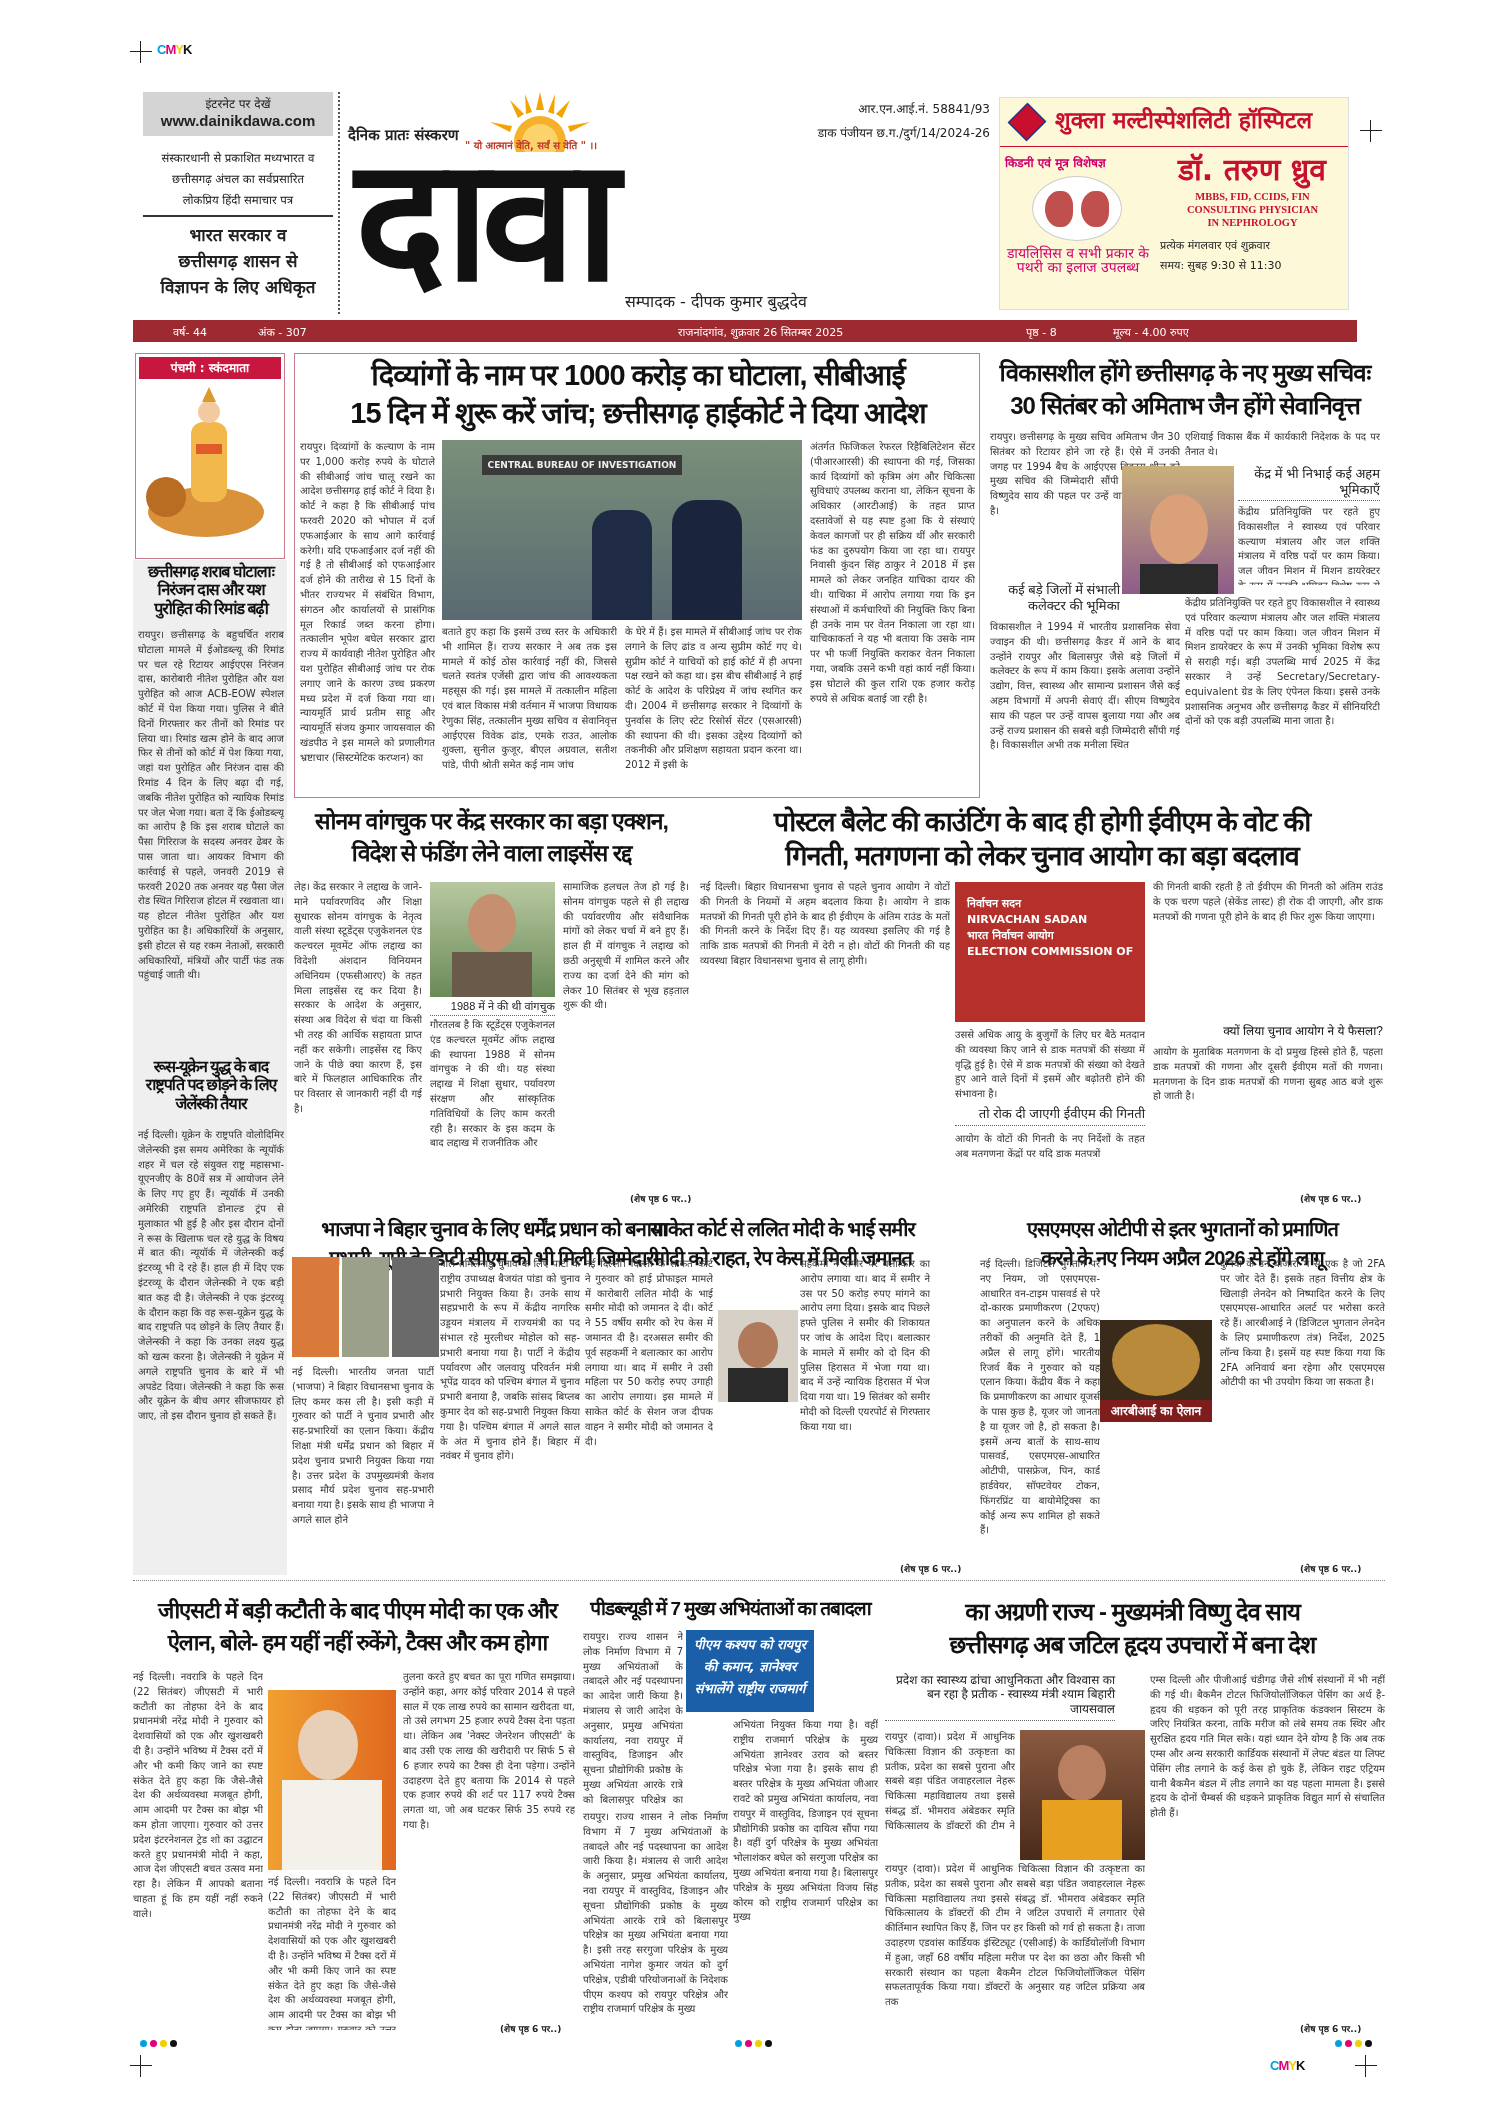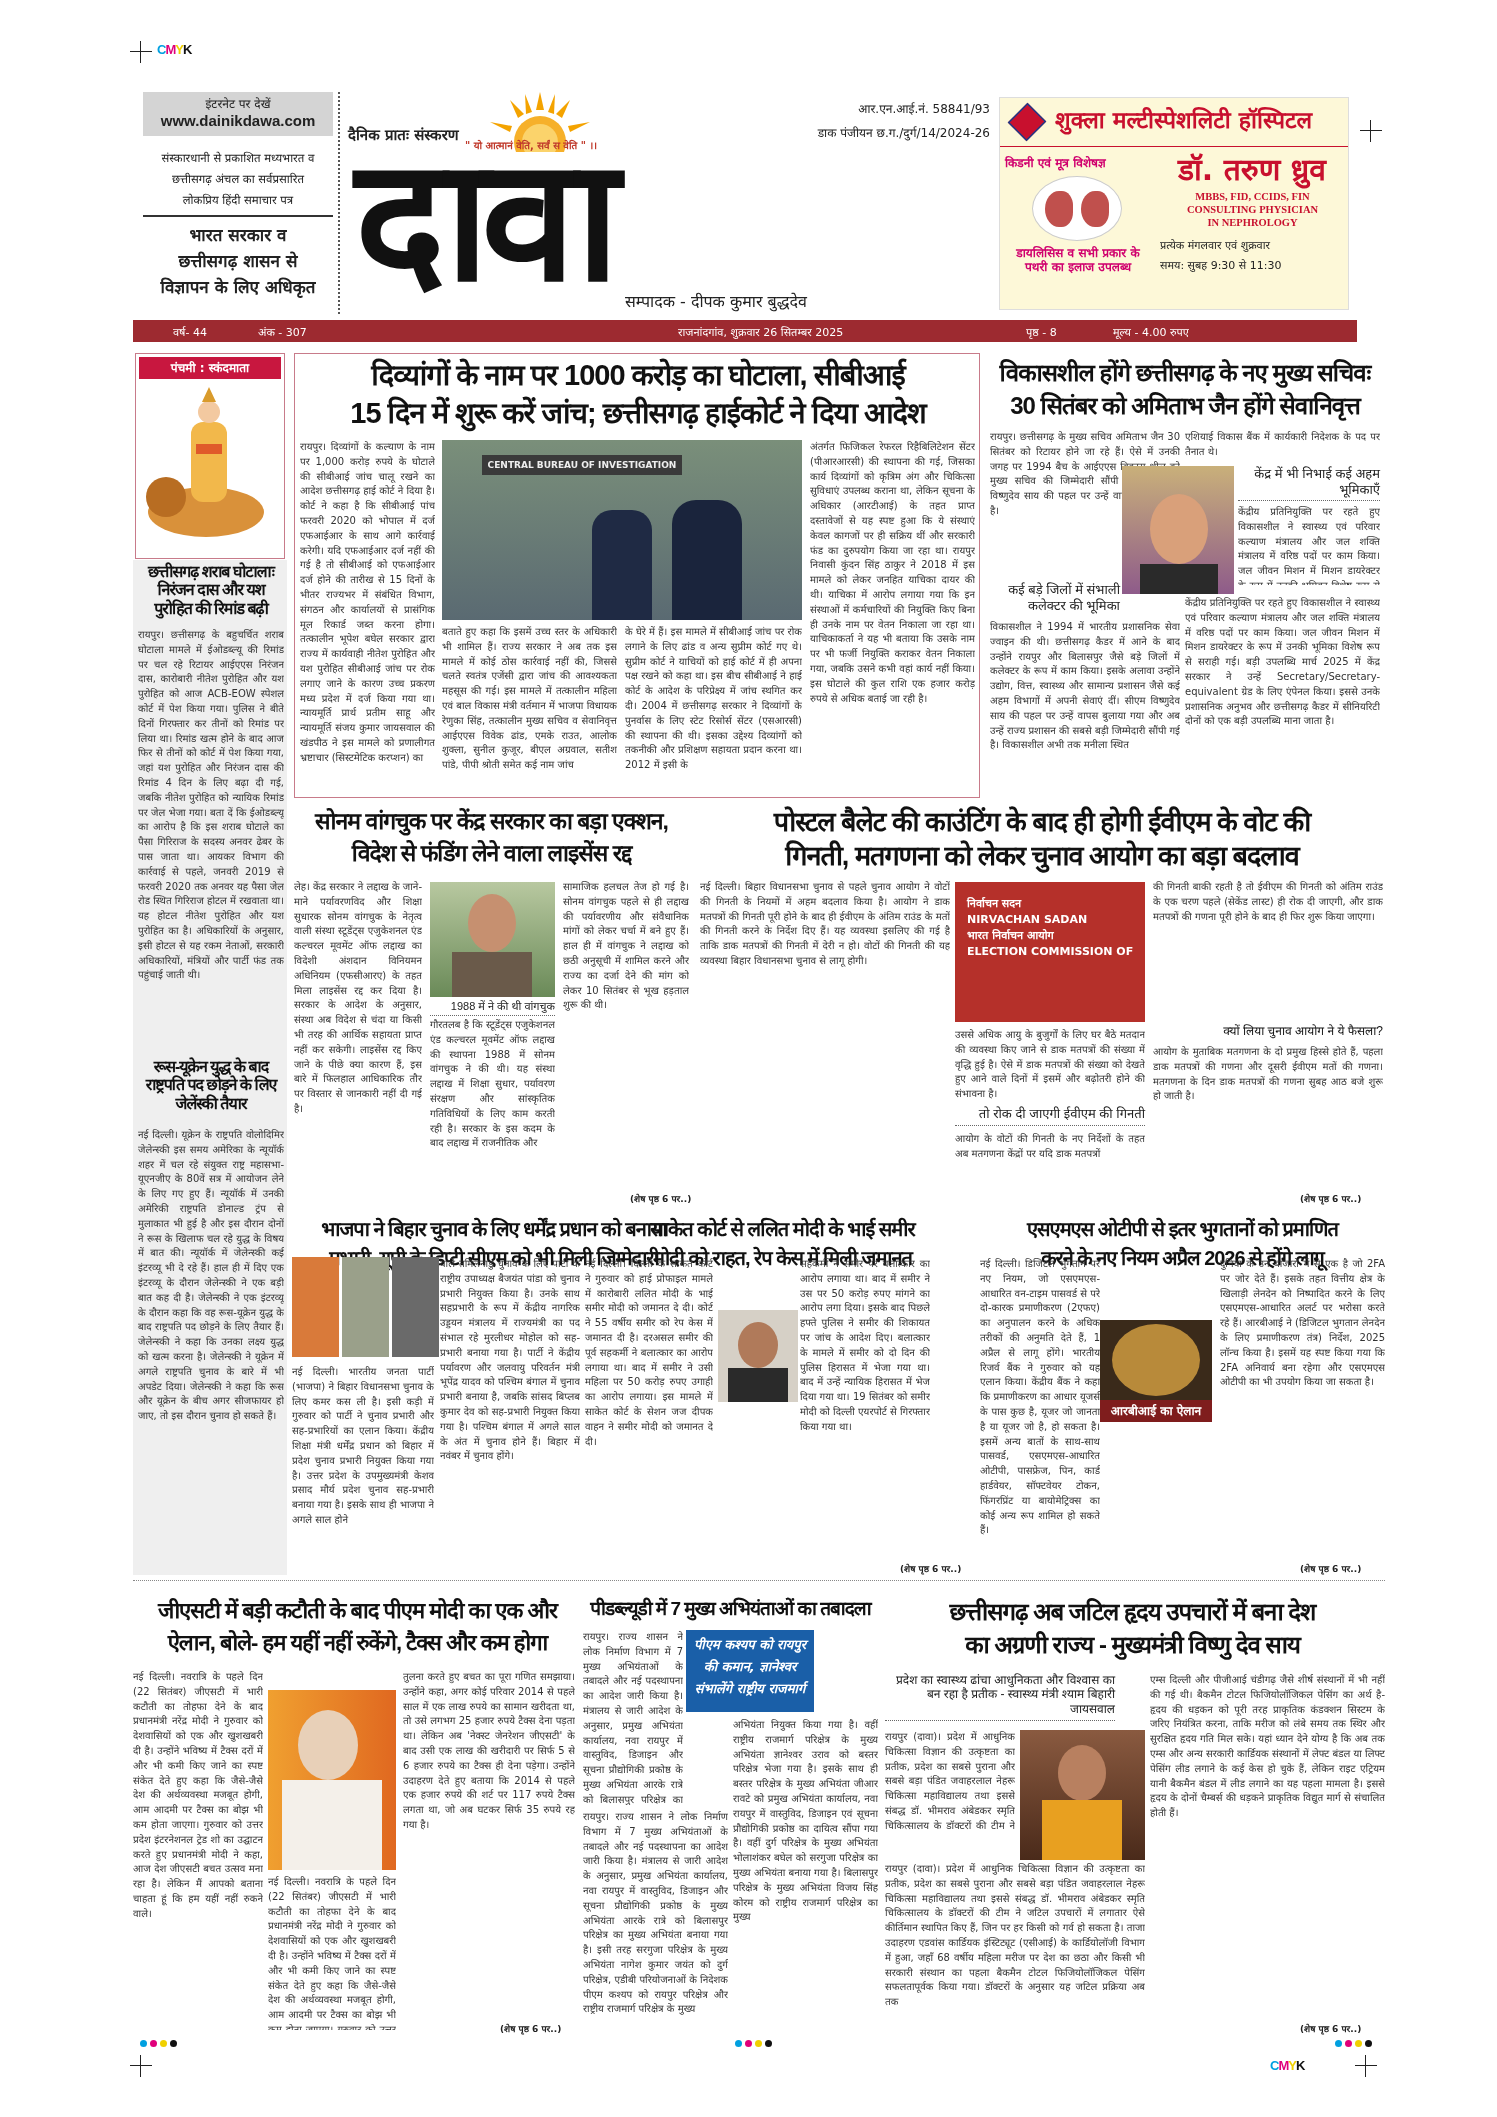--- a/index.html
+++ b/index.html
@@ -28,21 +28,21 @@
 
   
   .ad { left: 999px; top: 97px; width: 350px; height: 213px; background: #fdf8d8; border: 1px solid #ddd; overflow: hidden; }
   .ad-title { position: absolute; left: 55px; top: 5px; font-size: 23px; font-weight: bold; color: #c8102e; }
   .ad-logo { position: absolute; left: 8px; top: 4px; width: 38px; height: 40px; border: 2px solid #1b3a8a; transform: rotate(45deg) scale(.7); background: #c8102e; }
   .ad-hr { position: absolute; left: 0; top: 48px; width: 100%; height: 1px; background: #c8102e; }
   .ad-spec { position: absolute; left: 5px; top: 56px; font-size: 12px; font-weight: bold; color: #d0006e; }
   .ad-kidney { position: absolute; left: 32px; top: 78px; width: 90px; height: 65px; border-radius: 50%; background: #fff; border: 1px solid #ccc; }
   .ad-kidney::before, .ad-kidney::after { content: ""; position: absolute; top: 14px; width: 28px; height: 36px; border-radius: 50% 40% 40% 50%; background: #c0504d; }
   .ad-kidney::before { left: 12px; } .ad-kidney::after { right: 12px; }
-  .ad-dialysis { position: absolute; left: 3px; top: 148px; width: 150px; font-size: 12px; color: #d0006e; text-align: center; font-weight: bold; line-height: 14px; }
+  .ad-dialysis { position: absolute; left: 3px; top: 148px; width: 150px; font-size: 14px; color: #d0006e; text-align: center; font-weight: normal; line-height: 14px; }
   .ad-doc { position: absolute; left: 178px; top: 50px; font-size: 30px; font-weight: bold; color: #c8102e; }
   .ad-deg { position: absolute; left: 160px; top: 92px; width: 185px; font-family: "Liberation Serif", serif; font-size: 10.5px; font-weight: bold; color: #c8102e; text-align: center; line-height: 13px; }
   .ad-days { position: absolute; left: 160px; top: 138px; width: 185px; font-size: 11px; text-align: left; line-height: 20px; }
   .ad-bottom { position: absolute; left: 0; top: 175px; width: 100%; height: 38px; background: #1a1a1a; color: #fff; text-align: right; font-weight: bold; margin-top: 36px; }
   .ad-bottom .a { font-size: 17px; line-height: 20px; }
   .ad-bottom .b { font-size: 12px; letter-spacing: 1px; }
 
   
   .datebar { left: 133px; top: 320px; width: 1224px; height: 22px; background: #9d2a30; color: #fff; font-size: 11px; }
   .datebar span { position: absolute; top: 4px; }
@@ -268,22 +268,22 @@
 <div class="abs body" style="left:403px;top:1670px;width:172px;height:360px;">तुलना करते हुए बचत का पूरा गणित समझाया। उन्होंने कहा, अगर कोई परिवार 2014 से पहले साल में एक लाख रुपये का सामान खरीदता था, तो उसे लगभग 25 हजार रुपये टैक्स देना पड़ता था। लेकिन अब 'नेक्स्ट जेनरेशन जीएसटी' के बाद उसी एक लाख की खरीदारी पर सिर्फ 5 से 6 हजार रुपये का टैक्स ही देना पड़ेगा। उन्होंने उदाहरण देते हुए बताया कि 2014 से पहले एक हजार रुपये की शर्ट पर 117 रुपये टैक्स लगता था, जो अब घटकर सिर्फ 35 रुपये रह गया है।</div>
 <div class="abs cont" style="left:500px;top:2022px;">(शेष पृष्ठ 6 पर..)</div>
 
 <div class="abs hl" style="left:583px;top:1595px;width:295px;font-size:19px;text-align:center;line-height:28px;">पीडब्ल्यूडी में 7 मुख्य अभियंताओं का तबादला</div>
 <div class="abs body" style="left:583px;top:1630px;width:100px;height:175px;">रायपुर। राज्य शासन ने लोक निर्माण विभाग में 7 मुख्य अभियंताओं के तबादले और नई पदस्थापना का आदेश जारी किया है। मंत्रालय से जारी आदेश के अनुसार, प्रमुख अभियंता कार्यालय, नवा रायपुर में वास्तुविद, डिजाइन और सूचना प्रौद्योगिकी प्रकोष्ठ के मुख्य अभियंता आरके रात्रे को बिलासपुर परिक्षेत्र का मुख्य अभियंता बनाया गया है। इसी तरह सरगुजा परिक्षेत्र के मुख्य अभियंता नागेश कुमार जयंत को दुर्ग परिक्षेत्र, एडीबी परियोजनाओं के निदेशक पीएम कश्यप को रायपुर परिक्षेत्र और राष्ट्रीय राजमार्ग परिक्षेत्र के मुख्य</div>
 <div class="abs" style="left:686px;top:1630px;width:128px;height:82px;background:#1a5fa8;color:#fff;font-size:13px;font-weight:bold;font-style:italic;text-align:center;line-height:22px;padding-top:4px;">पीएम कश्यप को रायपुर की कमान, ज्ञानेश्वर संभालेंगे राष्ट्रीय राजमार्ग</div>
 <div class="abs body" style="left:583px;top:1810px;width:145px;height:220px;">रायपुर। राज्य शासन ने लोक निर्माण विभाग में 7 मुख्य अभियंताओं के तबादले और नई पदस्थापना का आदेश जारी किया है। मंत्रालय से जारी आदेश के अनुसार, प्रमुख अभियंता कार्यालय, नवा रायपुर में वास्तुविद, डिजाइन और सूचना प्रौद्योगिकी प्रकोष्ठ के मुख्य अभियंता आरके रात्रे को बिलासपुर परिक्षेत्र का मुख्य अभियंता बनाया गया है। इसी तरह सरगुजा परिक्षेत्र के मुख्य अभियंता नागेश कुमार जयंत को दुर्ग परिक्षेत्र, एडीबी परियोजनाओं के निदेशक पीएम कश्यप को रायपुर परिक्षेत्र और राष्ट्रीय राजमार्ग परिक्षेत्र के मुख्य</div>
 <div class="abs body" style="left:733px;top:1718px;width:145px;height:312px;">अभियंता नियुक्त किया गया है। वहीं राष्ट्रीय राजमार्ग परिक्षेत्र के मुख्य अभियंता ज्ञानेश्वर उराव को बस्तर परिक्षेत्र भेजा गया है। इसके साथ ही बस्तर परिक्षेत्र के मुख्य अभियंता जीआर रावटे को प्रमुख अभियंता कार्यालय, नवा रायपुर में वास्तुविद, डिजाइन एवं सूचना प्रौद्योगिकी प्रकोष्ठ का दायित्व सौंपा गया है। वहीं दुर्ग परिक्षेत्र के मुख्य अभियंता भोलाशंकर बघेल को सरगुजा परिक्षेत्र का मुख्य अभियंता बनाया गया है। बिलासपुर परिक्षेत्र के मुख्य अभियंता विजय सिंह कोरम को राष्ट्रीय राजमार्ग परिक्षेत्र का मुख्य</div>
 
 <div class="abs hl" style="left:880px;top:1595px;width:505px;font-size:24px;text-align:center;line-height:33px;">
+  <div>का अग्रणी राज्य - मुख्यमंत्री विष्णु देव साय</div>
   <div>छत्तीसगढ़ अब जटिल हृदय उपचारों में बना देश</div>
-  <div>का अग्रणी राज्य - मुख्यमंत्री विष्णु देव साय</div>
 </div>
 <div class="abs sub dots" style="left:885px;top:1673px;width:230px;font-size:12px;padding-bottom:4px;">प्रदेश का स्वास्थ्य ढांचा आधुनिकता और विश्वास का बन रहा है प्रतीक - स्वास्थ्य मंत्री श्याम बिहारी जायसवाल</div>
 <div class="abs body" style="left:885px;top:1730px;width:130px;height:100px;">रायपुर (दावा)। प्रदेश में आधुनिक चिकित्सा विज्ञान की उत्कृष्टता का प्रतीक, प्रदेश का सबसे पुराना और सबसे बड़ा पंडित जवाहरलाल नेहरू चिकित्सा महाविद्यालय तथा इससे संबद्ध डॉ. भीमराव अंबेडकर स्मृति चिकित्सालय के डॉक्टरों की टीम ने जटिल उपचारों में लगातार ऐसे कीर्तिमान स्थापित किए हैं, जिन पर हर किसी को गर्व हो सकता है। ताजा उदाहरण एडवांस कार्डियक इंस्टिट्यूट (एसीआई) के कार्डियोलॉजी विभाग में हुआ, जहाँ 68 वर्षीय महिला मरीज पर देश का छठा और किसी भी सरकारी संस्थान का पहला बैकमैन टोटल फिजियोलॉजिकल पेसिंग सफलतापूर्वक किया गया। डॉक्टरों के अनुसार यह जटिल प्रक्रिया अब तक</div>
 <div class="abs photo" style="left:1020px;top:1730px;width:125px;height:130px;background:linear-gradient(#8a5a40,#4a2a1a);">
   <div style="position:absolute;left:38px;top:15px;width:48px;height:56px;border-radius:50%;background:#b88060;"></div>
   <div style="position:absolute;left:22px;top:70px;width:80px;height:60px;background:#e8a020;"></div>
 </div>
 <div class="abs body" style="left:885px;top:1862px;width:260px;height:170px;">रायपुर (दावा)। प्रदेश में आधुनिक चिकित्सा विज्ञान की उत्कृष्टता का प्रतीक, प्रदेश का सबसे पुराना और सबसे बड़ा पंडित जवाहरलाल नेहरू चिकित्सा महाविद्यालय तथा इससे संबद्ध डॉ. भीमराव अंबेडकर स्मृति चिकित्सालय के डॉक्टरों की टीम ने जटिल उपचारों में लगातार ऐसे कीर्तिमान स्थापित किए हैं, जिन पर हर किसी को गर्व हो सकता है। ताजा उदाहरण एडवांस कार्डियक इंस्टिट्यूट (एसीआई) के कार्डियोलॉजी विभाग में हुआ, जहाँ 68 वर्षीय महिला मरीज पर देश का छठा और किसी भी सरकारी संस्थान का पहला बैकमैन टोटल फिजियोलॉजिकल पेसिंग सफलतापूर्वक किया गया। डॉक्टरों के अनुसार यह जटिल प्रक्रिया अब तक</div>
 <div class="abs body" style="left:1150px;top:1673px;width:235px;height:355px;">एम्स दिल्ली और पीजीआई चंडीगढ़ जैसे शीर्ष संस्थानों में भी नहीं की गई थी। बैकमैन टोटल फिजियोलॉजिकल पेसिंग का अर्थ है- हृदय की धड़कन को पूरी तरह प्राकृतिक कंडक्शन सिस्टम के जरिए नियंत्रित करना, ताकि मरीज को लंबे समय तक स्थिर और सुरक्षित हृदय गति मिल सके। यहां ध्यान देने योग्य है कि अब तक एम्स और अन्य सरकारी कार्डियक संस्थानों में लेफ्ट बंडल या लिफ्ट पेसिंग लीड लगाने के कई केस हो चुके हैं, लेकिन राइट एट्रियम यानी बैकमैन बंडल में लीड लगाने का यह पहला मामला है। इससे हृदय के दोनों चैम्बर्स की धड़कने प्राकृतिक विद्युत मार्ग से संचालित होती हैं।</div>
 <div class="abs cont" style="left:1300px;top:2022px;">(शेष पृष्ठ 6 पर..)</div>

